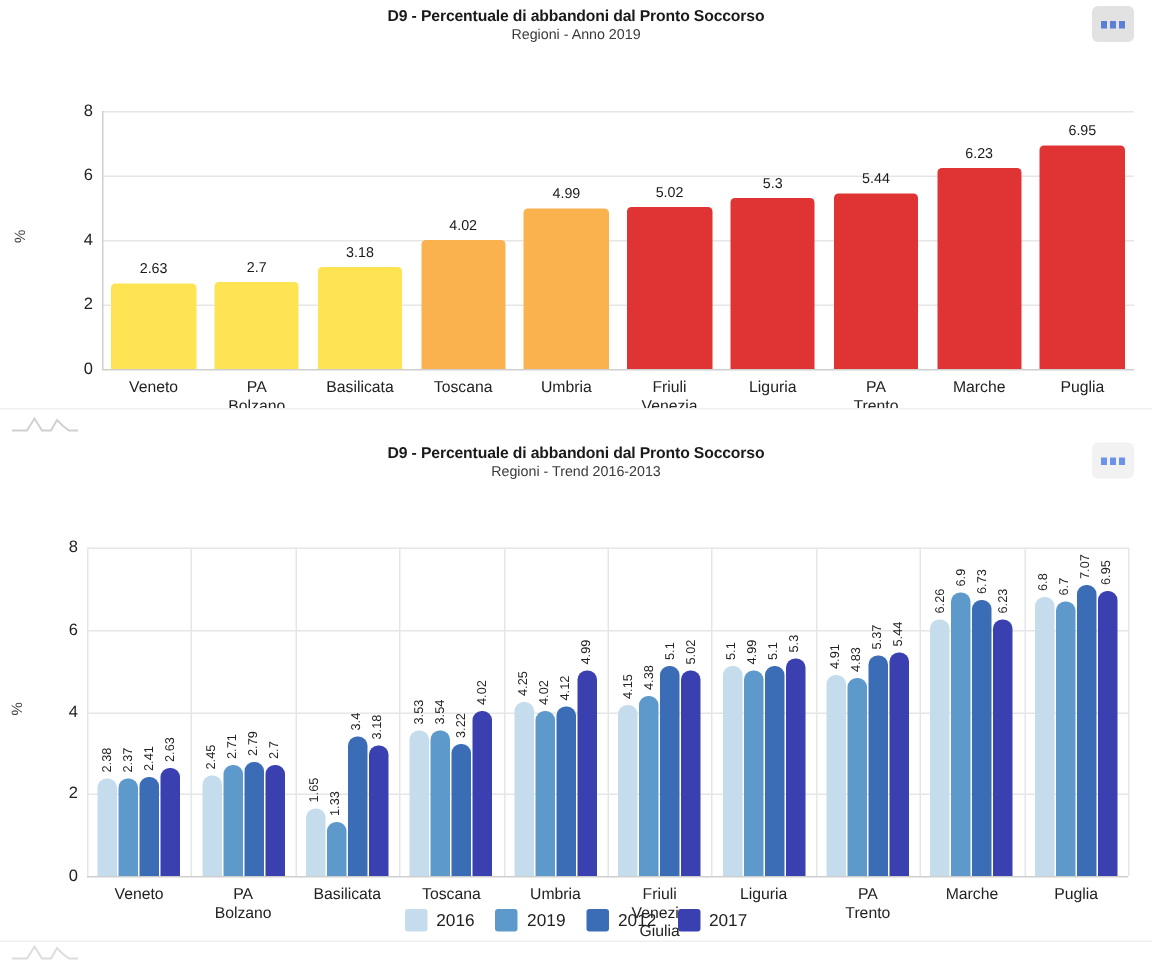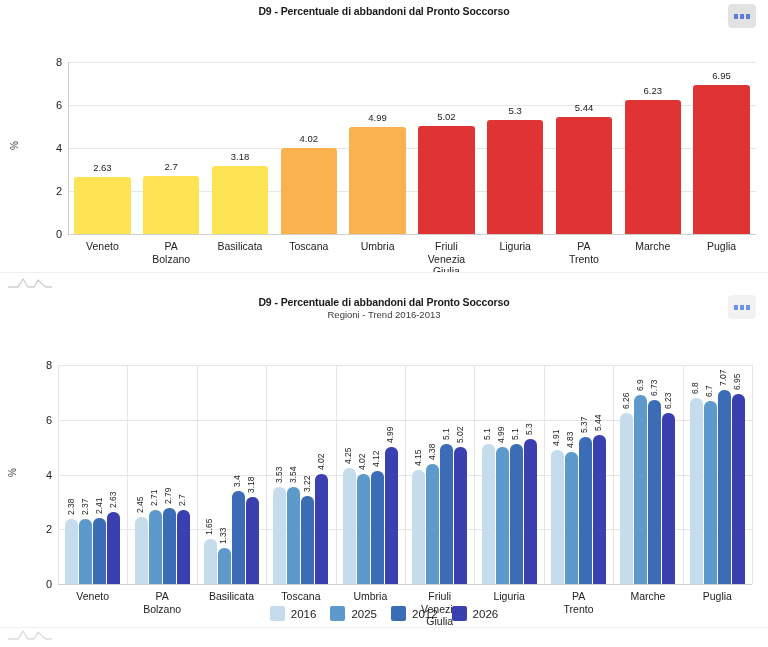--- a/index.html
+++ b/index.html
@@ -87,20 +87,21 @@
     position:absolute;left:0;bottom:0;width:768px;height:19px;
     background:#fff;border-top:1px solid #f0f0f0;
   }
 </style>
 </head>
 <body>
 
 <div class="panel panel-1">
   <div class="chart-header">
     <div class="chart-title">D9 - Percentuale di abbandoni dal Pronto Soccorso</div>
+    <div class="chart-subtitle">Regioni - Anno 2019</div>
     <div class="menu-btn">
         <i></i>
         <i></i>
         <i></i>
       </div>
   </div>
   <div class="plot-wrap" id="plot1">
       <div class="ylabel" style="left:2px;top:122px;width:24px;text-align:center;">%</div>
       <div class="plot" style="left:68px;top:44px;width:688px;height:172px;">
         <div class="grid-line zero" style="top:172px;"></div>
@@ -374,29 +375,29 @@
         <div class="xlab">Puglia</div>
       </div>
     </div>
   <div class="legend" id="legend2" style="top: 315px;">
       <div class="legend-item">
         <div class="swatch" style="background:#C5DCEC;"></div>
         <span>2016</span>
       </div>
       <div class="legend-item">
         <div class="swatch" style="background:#5D9ACB;"></div>
-        <span>2025</span>
+        <span>2019</span>
       </div>
       <div class="legend-item">
         <div class="swatch" style="background:#3A6DB5;"></div>
         <span>2012</span>
       </div>
       <div class="legend-item">
         <div class="swatch" style="background:#3B40B0;"></div>
-        <span>2026</span>
+        <span>2017</span>
       </div>
     </div>
 </div>
 
 <div class="bottom-strip">
   <svg style="position:absolute;left:6px;top:-2px;" width="48" height="16" viewBox="0 0 48 16">
     <path d="M2 13 L12 13 L17 5 L22 13 L28 13 L32 6 L36 10 L40 13 L46 13" fill="none" stroke="#dcdcdc" stroke-width="1.3"></path>
   </svg>
 </div>
 

